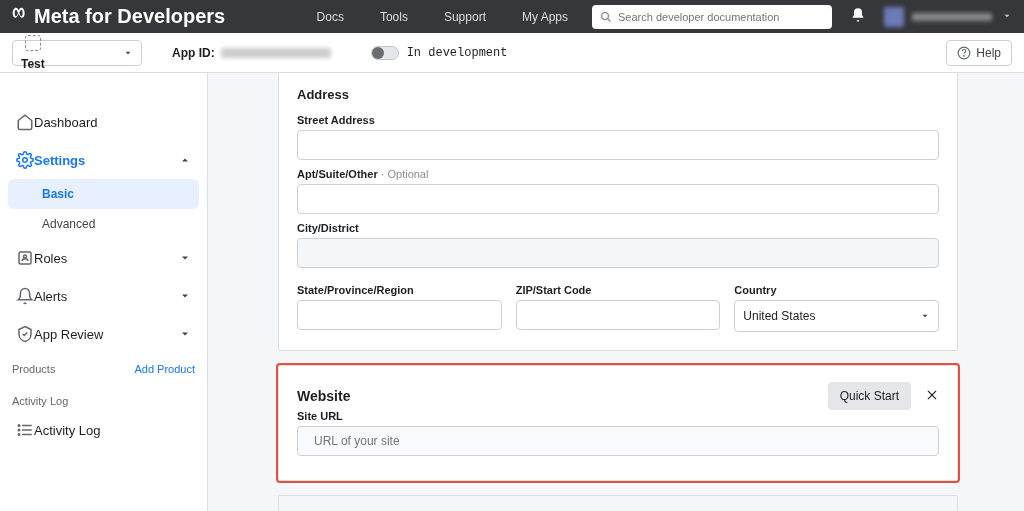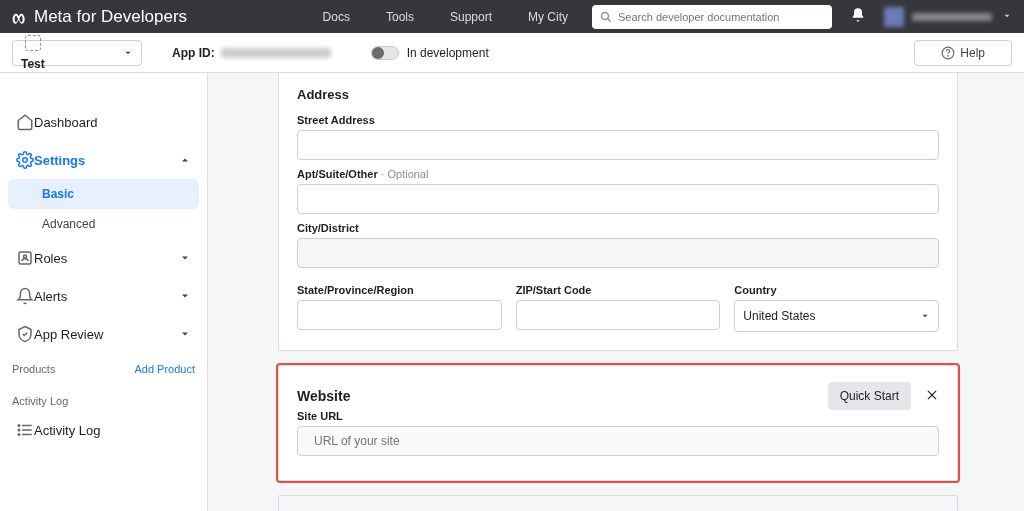--- a/index.html
+++ b/index.html
@@ -1,42 +1,42 @@
 <!DOCTYPE html>
 <html><head>
   <meta charset="utf-8">
   <style>
     * { box-sizing: border-box; margin: 0; padding: 0; }
     body { font-family: -apple-system, BlinkMacSystemFont, "Segoe UI", Helvetica, Arial, sans-serif; font-size: 13px; color: #1c1e21; background: #f5f6f7; }
     
     
     .topbar { background: #36373a; height: 33px; display: flex; align-items: center; padding: 0 12px; color: #fff; }
-    .topbar-logo { display: flex; align-items: flex-end; gap: 6px; font-weight: 400; font-size: 17px; }
+    .topbar-logo { display: flex; align-items: flex-start; gap: 6px; font-weight: 700; font-size: 20px; }
     .topbar-spacer { flex: 1; }
     .topbar-nav { display: flex; gap: 4px; }
     .topbar-nav a { color: #ddd; text-decoration: none; padding: 0 16px; font-size: 12px; height: 33px; display: flex; align-items: center; }
     .topbar-search { background: #fff; border-radius: 4px; height: 24px; width: 240px; display: flex; align-items: center; padding: 0 8px; gap: 6px; margin-left: 8px; }
     .topbar-search input { border: none; outline: none; font-size: 11px; flex: 1; color: #606770; }
     .bell { margin: 0 18px; }
     .user-chip { display: flex; align-items: center; gap: 8px; color: #b0b1b3; filter: blur(2px); }
     .user-avatar { width: 20px; height: 20px; background: #6b7bb5; border-radius: 2px; }
     .user-caret { margin-left: 10px; }
 
     
     .subbar { background: #fff; height: 40px; border-bottom: 1px solid #dadde1; display: flex; align-items: center; padding: 0 12px; }
     .app-chip { border: 1px solid #ccd0d5; border-radius: 4px; height: 26px; display: flex; align-items: center; padding: 0 8px; gap: 8px; width: 130px; justify-content: space-between; }
     .app-chip-left { display: flex; align-items: center; gap: 6px; flex-direction: column; }
     .app-chip-icon { width: 16px; height: 16px; border:1px dashed #8a8d91; border-radius:3px; }
     .appid { margin-left: 30px; display: flex; align-items: center; gap: 6px; font-size: 12px; }
     .appid-val { width: 110px; height: 10px; background: #ccc; border-radius: 2px; filter: blur(2px); }
-    .devstatus { margin-left: 40px; display: flex; align-items: center; gap: 8px; font-size: 12px; }
+    .devstatus { margin-left: 40px; display: flex; align-items: center; gap: 8px; font-size: 12px; font-family: Liberation Mono, monospace; }
     .toggle { width: 28px; height: 14px; background: #e4e6ea; border-radius: 10px; position: relative; border:1px solid #c4c7cc; }
     .toggle::after { content:''; position:absolute; width:12px; height:12px; background:#6a6c70; border-radius:50%; top:0; left:0; }
     .subbar-spacer { flex:1; }
-    .help-btn { border:1px solid #ccd0d5; border-radius: 4px; height: 26px; display:flex; align-items:center; padding: 0 26px; gap:5px; color:#444; font-size:12px; }
+    .help-btn { border:1px solid #ccd0d5; border-radius: 4px; height: 26px; display:flex; align-items:center; padding: 0 10px; gap:5px; color:#444; font-size:12px; }
 
     
     .layout { display:flex; }
     .sidebar { width: 208px; background:#fff; border-right:1px solid #dadde1; padding-top:30px; height: calc(511px - 73px); }
     .side-item { display:flex; align-items:center; padding: 10px 16px; gap: 12px; color:#1c1e21; font-size:13px; justify-content:space-between; cursor:pointer; }
     .side-item.active { color:#1877f2; font-weight:600; }
     .side-item-left { display:flex; align-items:center; }
     .side-icon { width:18px; height:18px; display:flex; align-items:center; justify-content:center; }
     .side-sub { padding: 8px 16px 8px 42px; font-size:12px; display:block; color:#444; cursor:pointer; }
     .side-sub.active { background:#e7f0fe; border-radius:6px; margin:0 8px; padding-left:34px; color:#1877f2; font-weight:600; }
@@ -72,21 +72,21 @@
     <svg width="16" height="16" viewBox="0 0 24 24" fill="#fff">
         <path d="M6 4c-3 0-5 4-5 8s1 7 4 7c2 0 3-2 5-6 2 4 3 6 5 6 3 0 4-3 4-7s-2-8-5-8c-2 0-3 2-4 4-1-2-2-4-4-4zm0 3c1 0 2 2 3 5-1 3-2 5-3 5s-2-2-2-5 1-5 2-5zm8 0c1 0 2 2 2 5s-1 5-2 5-2-2-3-5c1-3 2-5 3-5z"></path>
       </svg>
     <span>Meta for Developers</span>
   </div>
   <div class="topbar-spacer"></div>
   <div class="topbar-nav">
     <a>Docs</a>
     <a>Tools</a>
     <a>Support</a>
-    <a>My City</a>
+    <a>My Apps</a>
   </div>
   <div class="topbar-search">
     <svg width="12" height="12" viewBox="0 0 24 24" fill="none" stroke="#90949c" stroke-width="3">
         <circle cx="10" cy="10" r="7"></circle>
         <line x1="21" y1="21" x2="15" y2="15"></line>
       </svg>
     <input placeholder="Search developer documentation" style="">
   </div>
   <div class="bell">
     <svg width="16" height="16" viewBox="0 0 24 24" fill="#fff">

